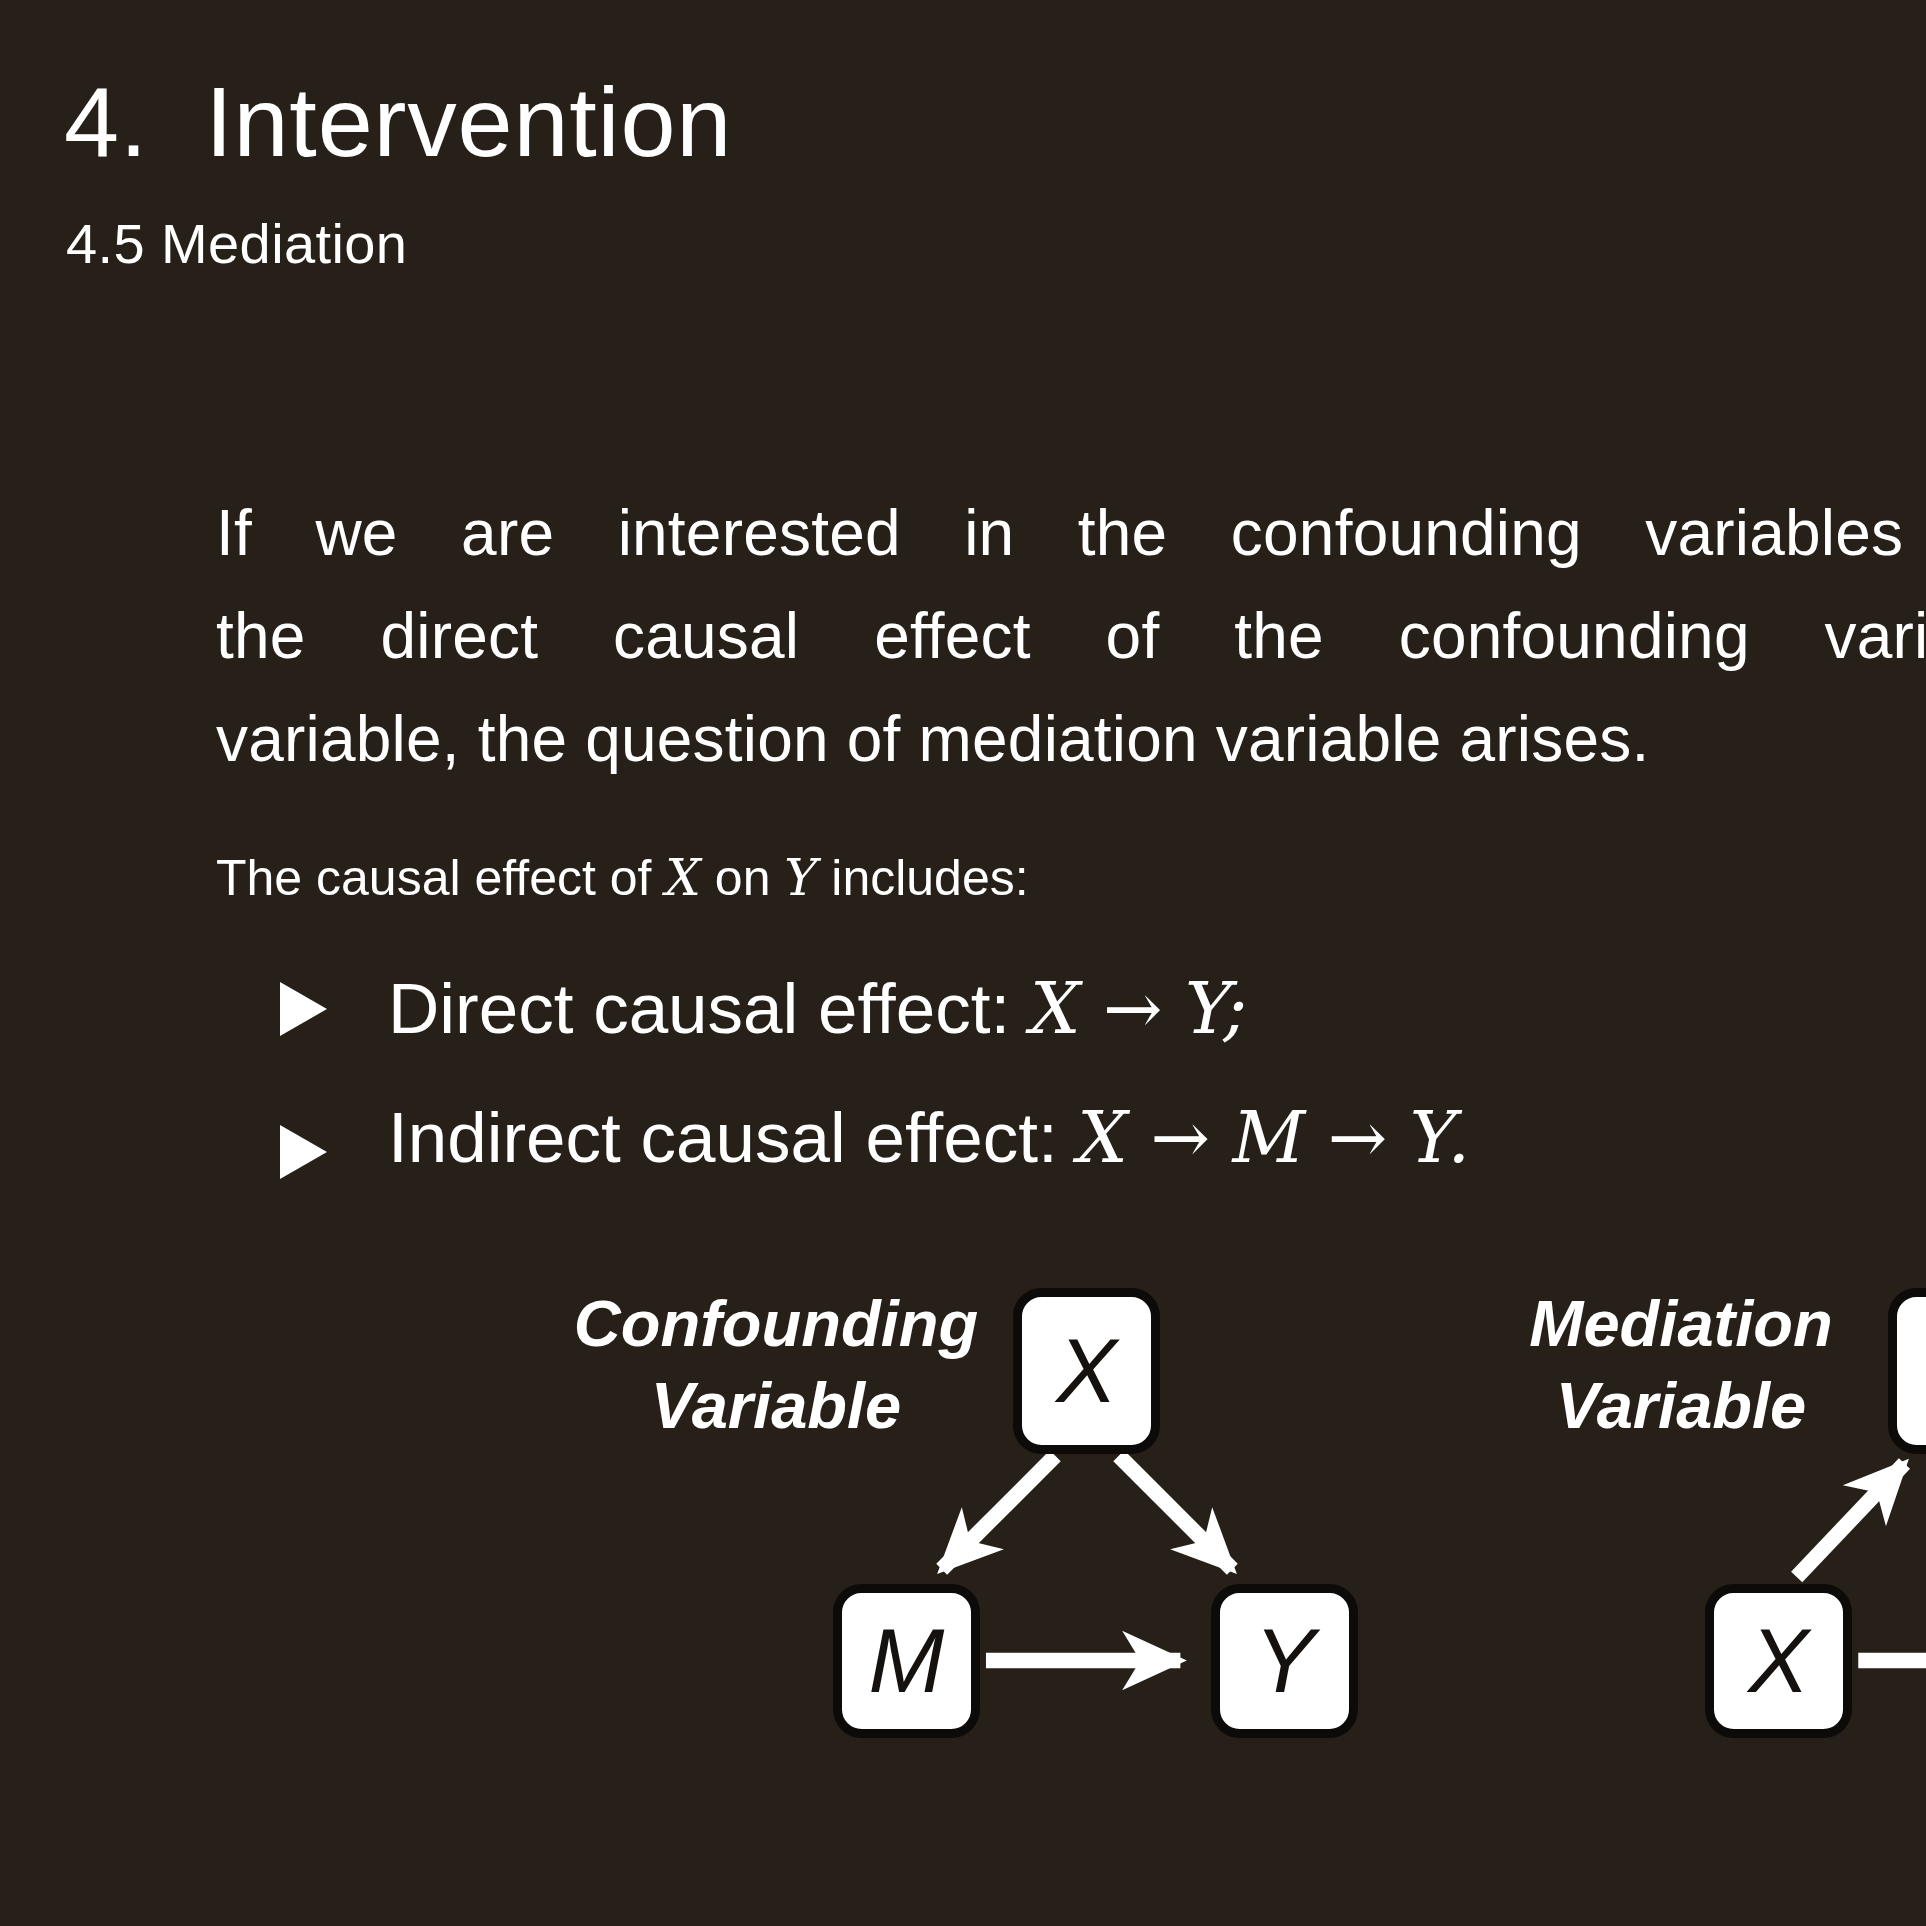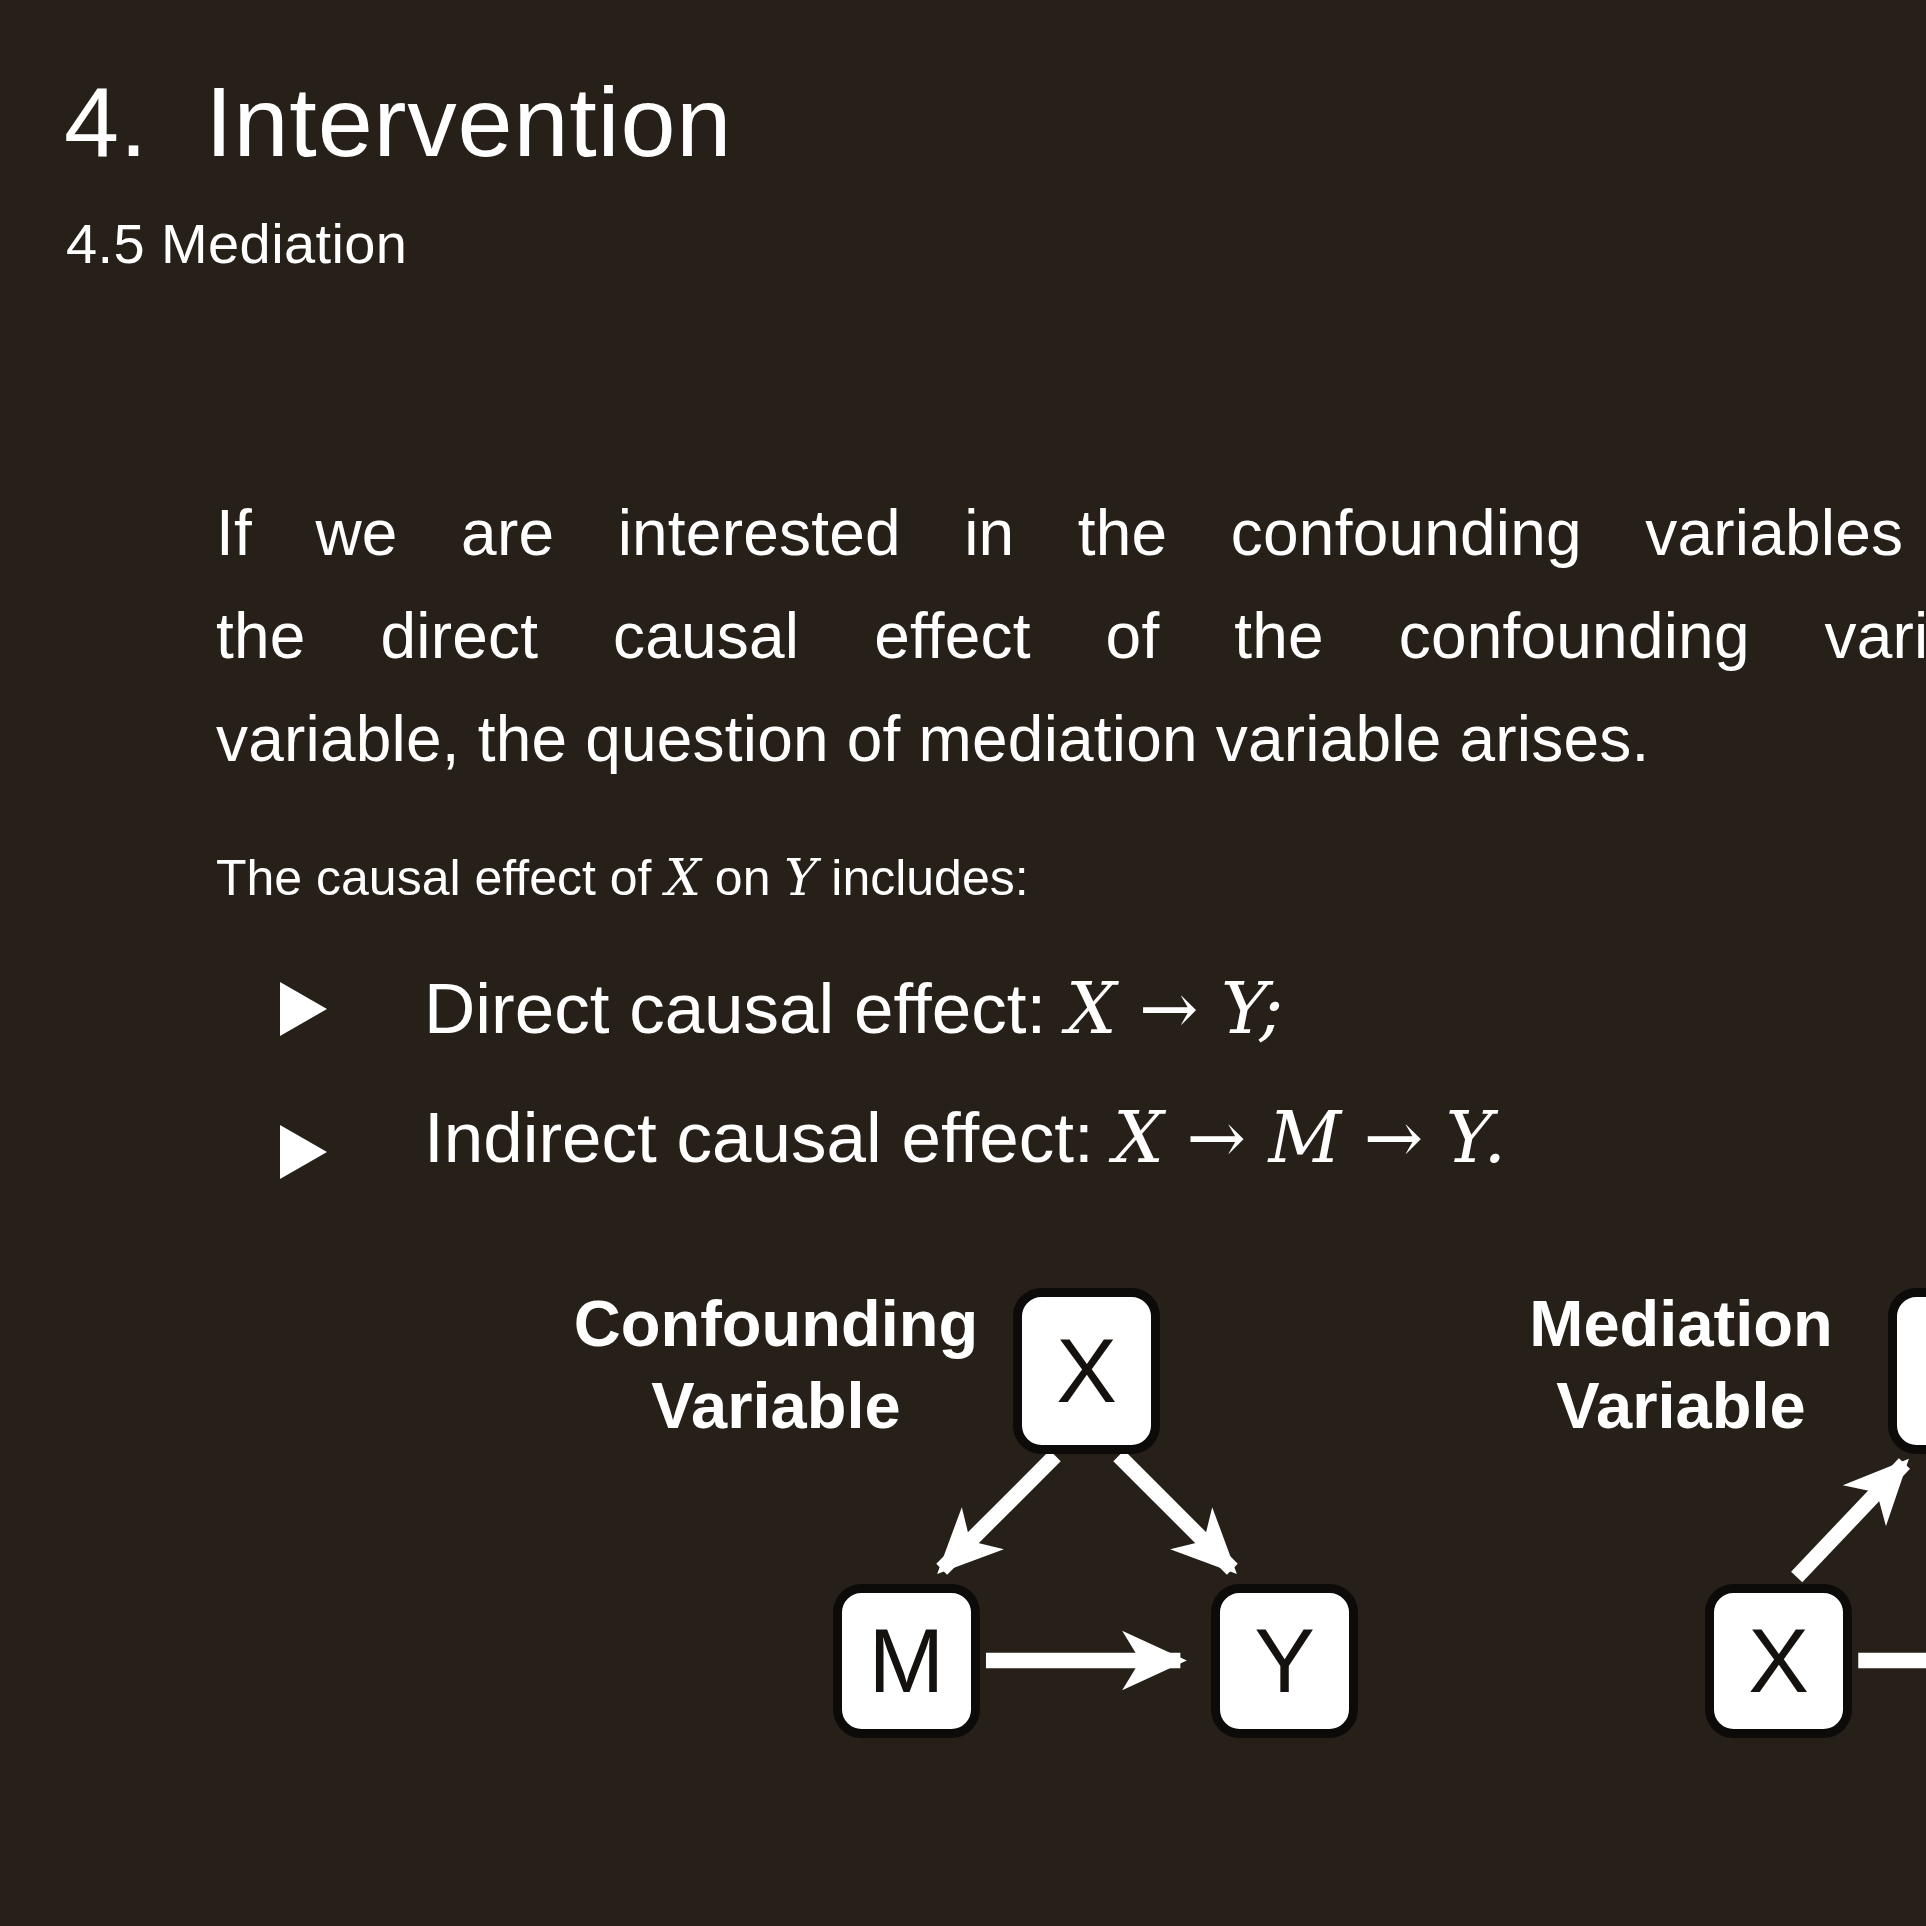--- a/index.html
+++ b/index.html
@@ -42,23 +42,23 @@
   }
   .bullet-row .tri{
     width:0;height:0;flex:0 0 auto;
     border-left:47px solid #ffffff;
     border-top:27px solid transparent;
     border-bottom:27px solid transparent;
     margin-right:61px;
   }
   .bullet-1{top:967px;}
   .bullet-2{top:1096px;align-items:flex-end;}
-  .bullet-text{white-space:pre-wrap;margin-left:36px;}
+  .bullet-text{white-space:pre-wrap;}
   
-  .diagram{position:absolute;top:1271px;height:485px;}
+  .diagram{position:absolute;top:1271px;height:485px;font-style:italic;}
   .diagram-left{left:539px;width:867px;}
   .diagram-right{left:1502px;width:751px;}
   .diagram svg.arrows{position:absolute;left:0;top:0;}
   .diagram-label{
     position:absolute;top:11.6px;
     text-align:center;color:#ffffff;
     font-size:65px;line-height:82px;font-weight:700;
   }
   .diagram-left .diagram-label{left:0;width:474px;}
   .diagram-right .diagram-label{left:0;width:358px;}

